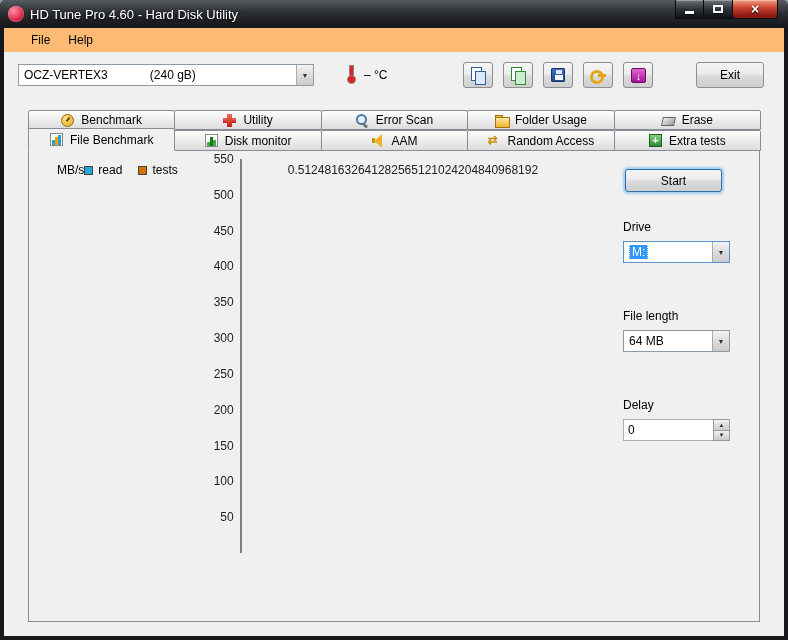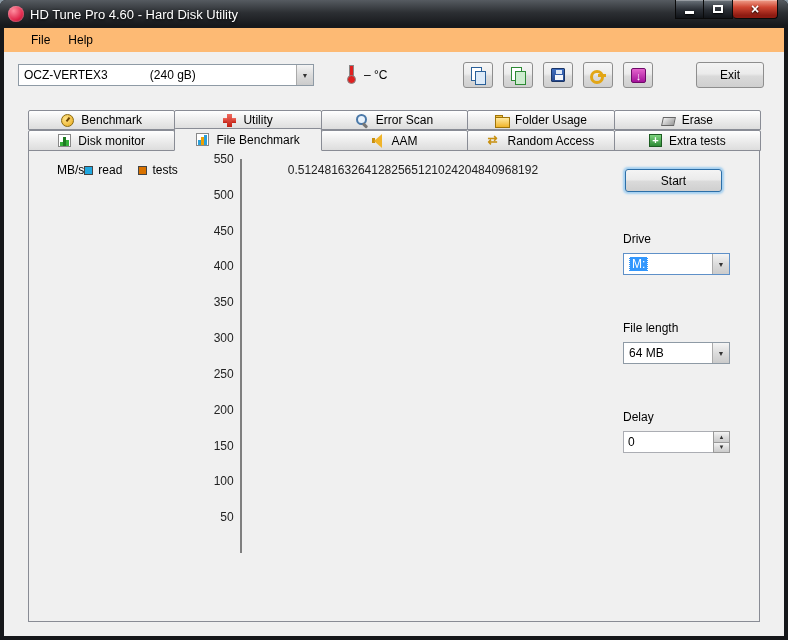--- a/index.html
+++ b/index.html
@@ -108,21 +108,21 @@
   .bar-read { background:linear-gradient(90deg,#5cc8f0,#1a9fd8 55%,#0d7fb2); }
   .bar-write { background:linear-gradient(90deg,#f09a33,#d87200 55%,#aa5800); }
   .x-axis { display:flex; height:22px; align-items:center; }
   .x-spacer { width:36px; flex:0 0 auto; }
   .x-labels { flex:1; display:flex; margin-right:10px; }
   .xlab { flex:1; text-align:center; color:#222; }
 
   
   .side { width:152px; flex:0 0 auto; padding:8px 14px 0 2px; }
   .start-btn { display:block; width:97px; height:23px; margin:6px 0 0 16px; border:1px solid #2c6fa8; box-shadow:0 0 2px 2px rgba(100,180,240,.55); }
-  .ctl-label { margin:40px 0 0 14px; }
+  .ctl-label { margin:28px 0 0 14px; }
   .ctl-label.gap-file { margin-top:46px; }
   .ctl-label.gap-delay { margin-top:46px; }
   .side-combo { width:107px; margin:7px 0 0 14px; }
   .side-combo.focused { border-color:#5e90c8; }
   .side-combo .sel { background:#3297fd; color:#fff; padding:1px 3px; outline:1px dotted #fff; outline-offset:-1px; }
   .delay-row { display:flex; width:107px; margin:7px 0 0 14px; height:22px; }
   .delay-input { flex:1; min-width:0; border:1px solid #abadb3; border-right:none; padding:0 4px; font-family:"Liberation Sans",sans-serif; font-size:12px; }
   .spin { width:17px; display:flex; flex-direction:column; flex:0 0 auto; }
   .spin-btn { flex:1; background:linear-gradient(#f4f4f4,#dcdcdc 50%,#cbcbcb); border:1px solid #999; display:flex; align-items:center; justify-content:center; font-size:6px; color:#333; }
   .spin-btn + .spin-btn { border-top:none; }
@@ -200,27 +200,27 @@
         <div class="tab">
           <span class="ticon folder-usage-icon"></span>
           <span>Folder Usage</span>
         </div>
         <div class="tab">
           <span class="ticon erase-icon"></span>
           <span>Erase</span>
         </div>
       </div>
     <div class="tab-row row2" id="tab-row-2">
-        <div class="tab">
-          <span class="ticon disk-monitor-icon"></span>
-          <span>Disk monitor</span>
-        </div>
         <div class="tab active">
           <span class="ticon file-benchmark-icon"></span>
           <span>File Benchmark</span>
+        </div>
+        <div class="tab">
+          <span class="ticon disk-monitor-icon"></span>
+          <span>Disk monitor</span>
         </div>
         <div class="tab">
           <span class="ticon aam-icon"></span>
           <span>AAM</span>
         </div>
         <div class="tab">
           <span class="ticon random-access-icon"></span>
           <span>Random Access</span>
         </div>
         <div class="tab">

